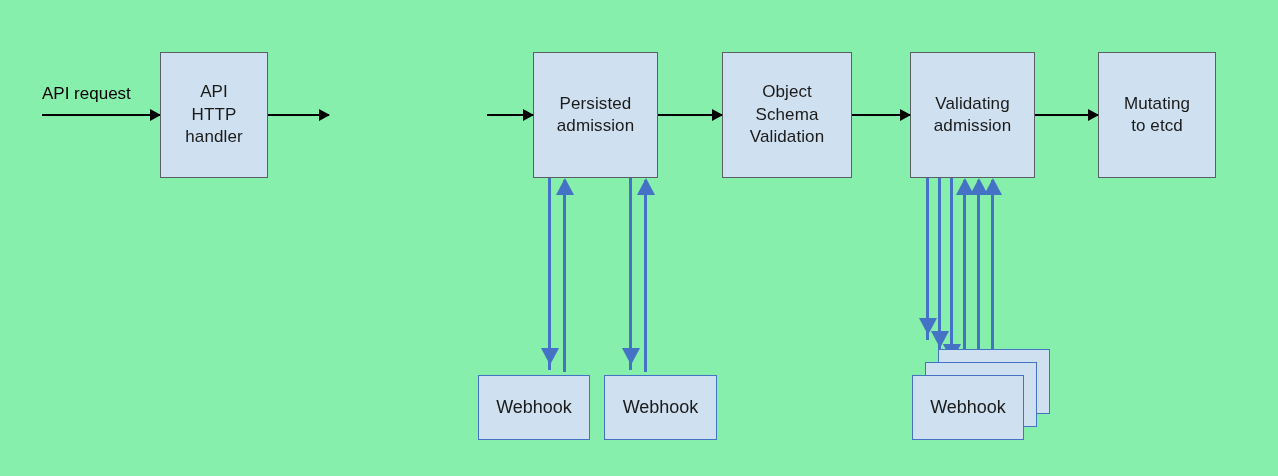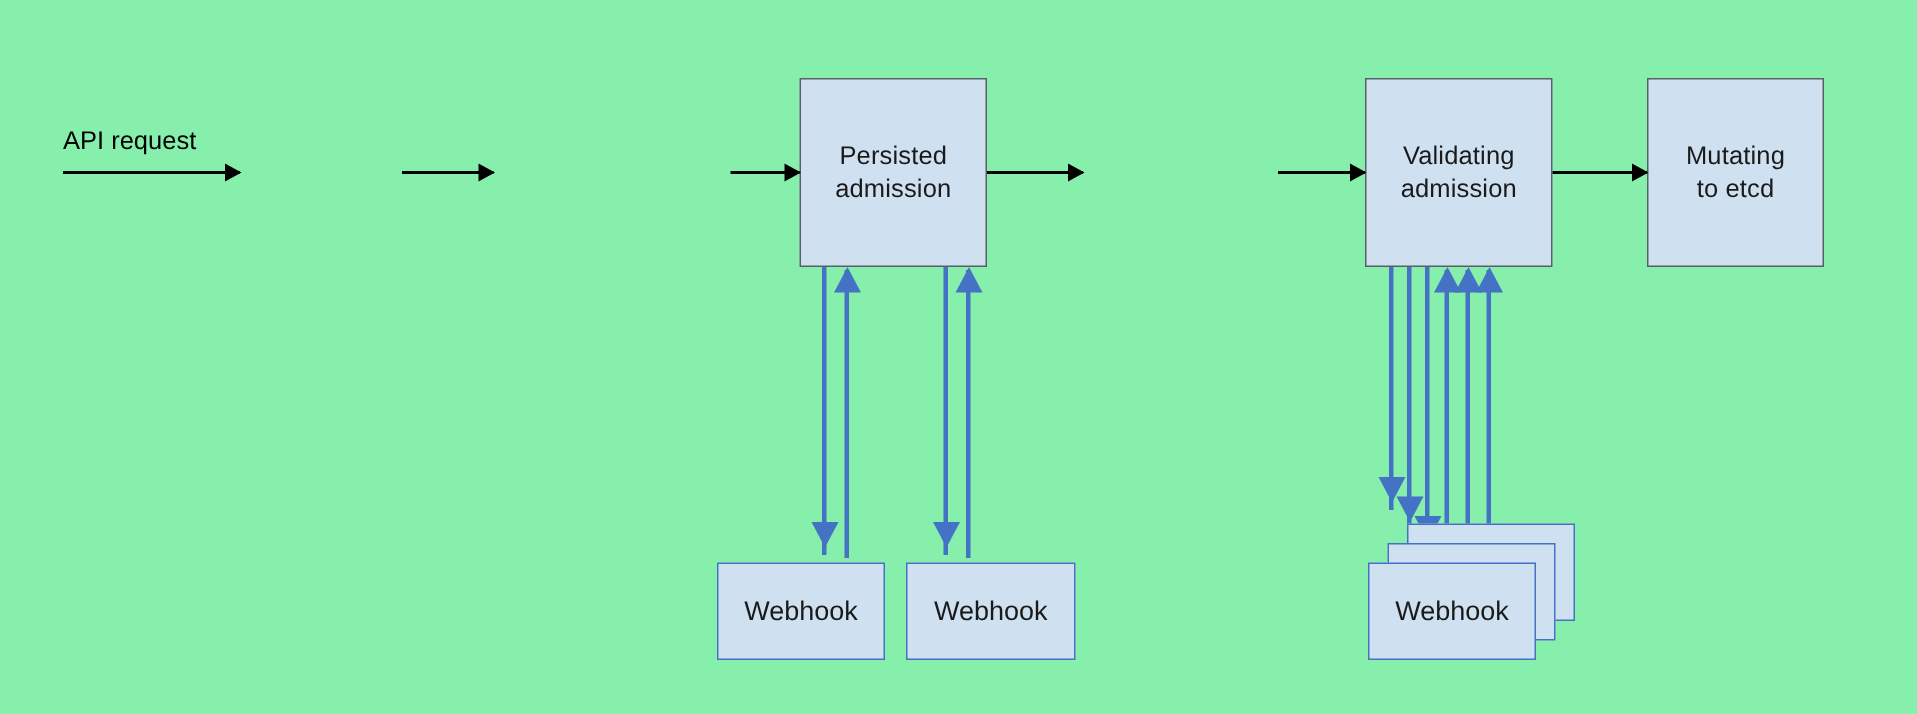--- a/index.html
+++ b/index.html
@@ -109,25 +109,31 @@
   }
 </style>
 </head>
 <body>
 
 <div id="canvas">
 
   <div class="entry-label" style="left:42px; top:84px;">API request</div>
   <div class="conn" style="left:42px; top:114px; width:118px;"></div>
 
+  <div class="stage" style="left:160px; top:52px; width:108px; height:126px;">API
+HTTP
+handler</div>
 
 
   <div class="stage" style="left:533px; top:52px; width:125px; height:126px;">Persisted
 admission</div>
 
+  <div class="stage" style="left:722px; top:52px; width:130px; height:126px;">Object
+Schema
+Validation</div>
 
   <div class="stage" style="left:910px; top:52px; width:125px; height:126px;">Validating
 admission</div>
 
   <div class="stage" style="left:1098px; top:52px; width:118px; height:126px;">Mutating
 to etcd</div>
 
   <div class="conn" style="left:268px; top:114px; width:61px;"></div>
   <div class="conn" style="left:487px; top:114px; width:46px;"></div>
   <div class="conn" style="left:658px; top:114px; width:64px;"></div>

